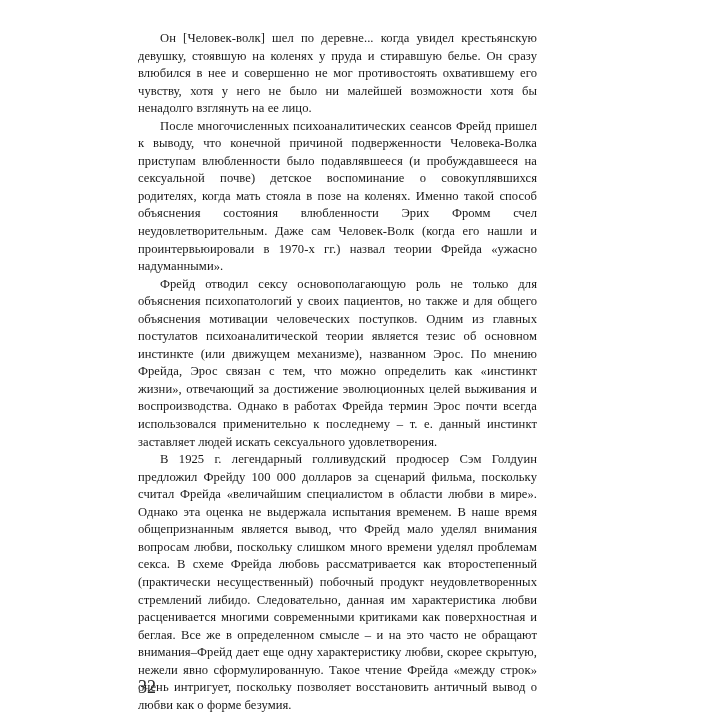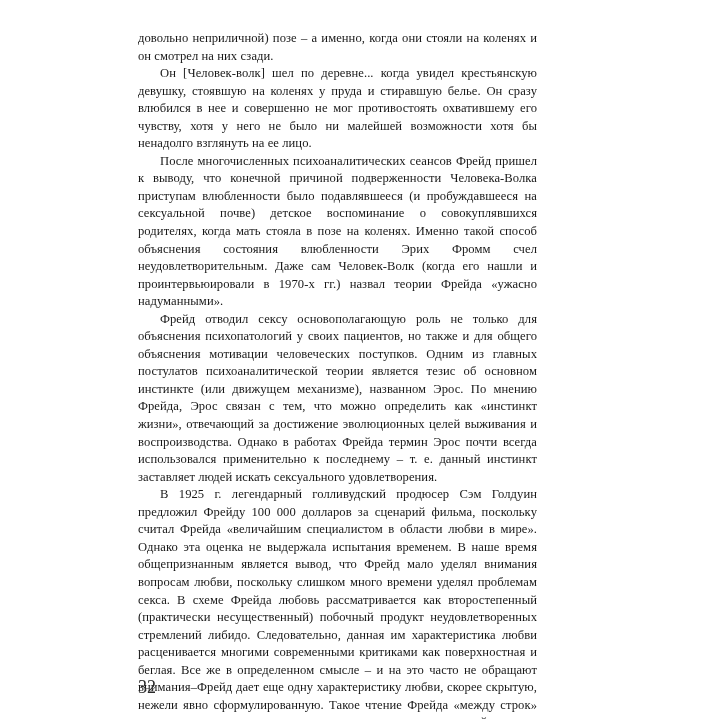--- a/index.html
+++ b/index.html
@@ -52,21 +52,20 @@
     color: #2a2a2a;
     font-family: "Liberation Serif", "DejaVu Serif", serif;
   }
 </style>
 </head>
 <body>
 
 <div class="page">
 
   <div class="text-block">
-    <p class="para cont">довольно неприличной) позе – а именно, когда они стояли на коленях и он смотрел на них сзади.</p>
     <p class="para">Он [Человек-волк] шел по деревне... когда увидел крестьянскую девушку, стоявшую на коленях у пруда и стиравшую белье. Он сразу влюбился в нее и совершенно не мог противостоять охватившему его чувству, хотя у него не было ни малейшей возможности хотя бы ненадолго взглянуть на ее лицо.</p>
     <p class="para">После многочисленных психоаналитических сеансов Фрейд пришел к выводу, что конечной причиной подверженности Человека-Волка приступам влюбленности было подавлявшееся (и пробуждавшееся на сексуальной почве) детское воспоминание о совокуплявшихся родителях, когда мать стояла в позе на коленях. Именно такой способ объяснения состояния влюбленности Эрих Фромм счел неудовлетворительным. Даже сам Человек-Волк (когда его нашли и проинтервьюировали в 1970-х гг.) назвал теории Фрейда «ужасно надуманными».</p>
     <p class="para">Фрейд отводил сексу основополагающую роль не только для объяснения психопатологий у своих пациентов, но также и для общего объяснения мотивации человеческих поступков. Одним из главных постулатов психоаналитической теории является тезис об основном инстинкте (или движущем механизме), названном Эрос. По мнению Фрейда, Эрос связан с тем, что можно определить как «инстинкт жизни», отвечающий за достижение эволюционных целей выживания и воспроизводства. Однако в работах Фрейда термин Эрос почти всегда использовался применительно к последнему – т. е. данный инстинкт заставляет людей искать сексуального удовлетворения.</p>
     <p class="para">В 1925 г. легендарный голливудский продюсер Сэм Голдуин предложил Фрейду 100 000 долларов за сценарий фильма, поскольку считал Фрейда «величайшим специалистом в области любви в мире». Однако эта оценка не выдержала испытания временем. В наше время общепризнанным является вывод, что Фрейд мало уделял внимания вопросам любви, поскольку слишком много времени уделял проблемам секса. В схеме Фрейда любовь рассматривается как второстепенный (практически несущественный) побочный продукт неудовлетворенных стремлений либидо. Следовательно, данная им характеристика любви расценивается многими современными критиками как поверхностная и беглая. Все же в определенном смысле – и на это часто не обращают внимания–Фрейд дает еще одну характеристику любви, скорее скрытую, нежели явно сформулированную. Такое чтение Фрейда «между строк» очень интригует, поскольку позволяет восстановить античный вывод о любви как о форме безумия.</p>
 
   </div>
 
   <div class="page-number">32</div>
 
 </div>

